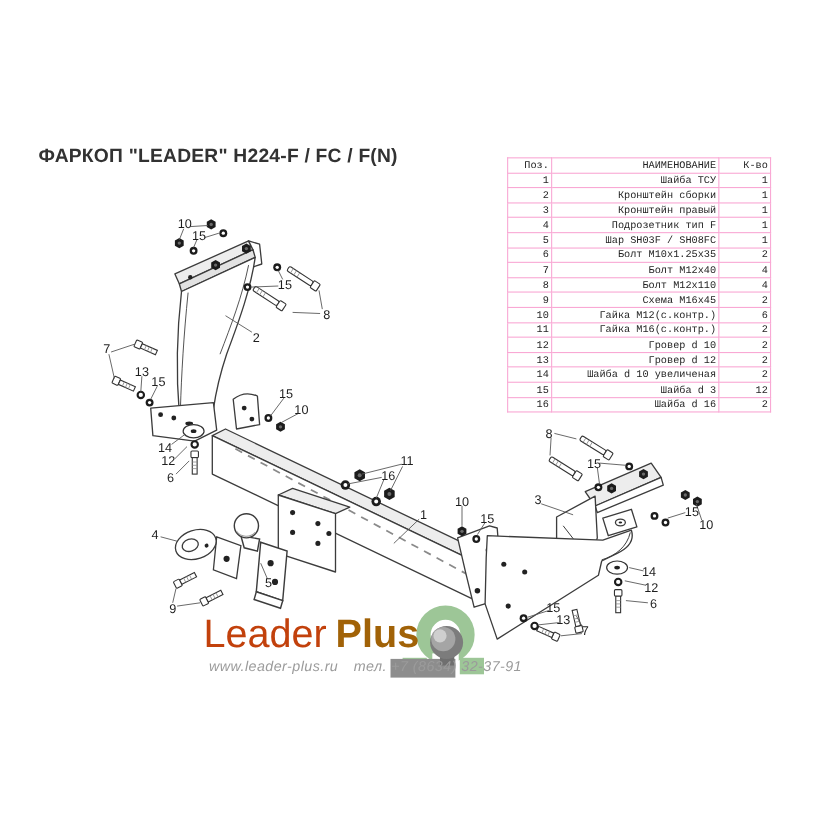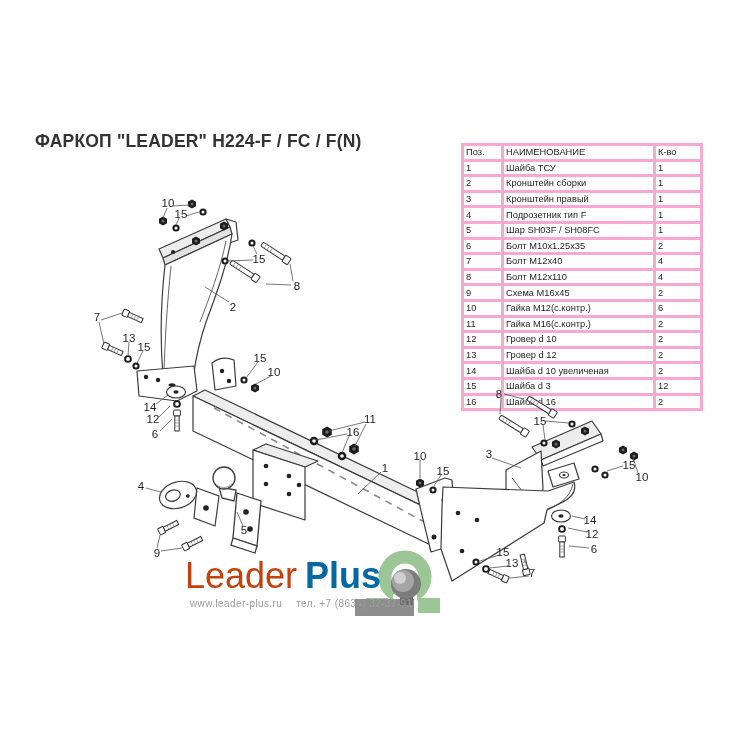--- a/index.html
+++ b/index.html
@@ -2,29 +2,29 @@
 <html><head>
 <meta charset="utf-8">
 <style>
   html,body{margin:0;padding:0;background:#e8e8e8;}
   .page{position:relative;width:751px;height:751px;background:#ffffff;overflow:hidden;
         font-family:"Liberation Sans",sans-serif;color:#2e2e2e;margin:0 auto;}
   .title-block{position:absolute;left:35px;top:130px;line-height:1.32;}
   .title-line{font-size:17.5px;font-weight:600;color:#323232;letter-spacing:.2px;white-space:nowrap;}
   table.parts{position:absolute;left:461px;top:143px;width:239px;border-collapse:collapse;
               font-size:9.3px;color:#1f1f1f;table-layout:fixed;}
-  table.parts th,table.parts td{border:3px solid #f9a8d4;padding:0 2px;height:12.6px;
-              text-align:left;font-weight:400;overflow:hidden;white-space:nowrap;}
+  table.parts th,table.parts td{border:1px solid #f9a8d4;padding:0 2px;height:12.6px;
+              text-align:right;font-weight:400;overflow:hidden;white-space:nowrap;font-family:Liberation Mono, monospace;}
   table.parts col.c-pos{width:40px;} table.parts col.c-name{width:152px;} table.parts col.c-qty{width:47px;}
   svg.diagram{position:absolute;left:0;top:0;width:751px;height:751px;}
   .logo-text{position:absolute;left:185px;top:558px;font-size:36px;line-height:1;white-space:nowrap;}
   .logo-reg{color:#c2410c;font-weight:400;}
-  .logo-bold{color:#0369a1;font-weight:700;margin-left:8px;}
-  .logo-sub{position:absolute;left:190px;top:598px;font-size:10px;color:#9b9b9b;
-            letter-spacing:.4px;white-space:nowrap;}
+  .logo-bold{color:#a16207;font-weight:700;margin-left:8px;}
+  .logo-sub{position:absolute;left:190px;top:598px;font-size:13px;color:#9b9b9b;
+            letter-spacing:.4px;white-space:nowrap;font-style:italic;}
   .logo-sub span{margin-right:14px;}
 </style>
 </head>
 <body>
 
 <div class="page">
 
   <div class="title-block">
     <div class="title-line">ФАРКОП "LEADER" H224-F / FC / F(N)</div>
   </div>

